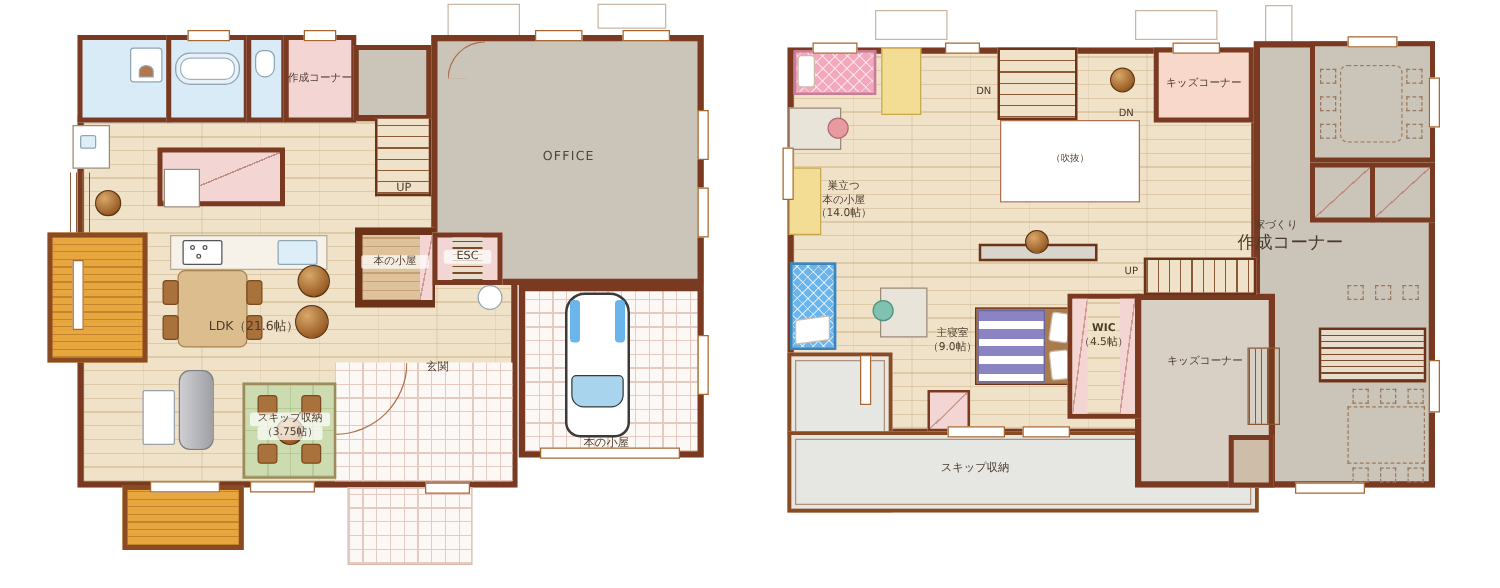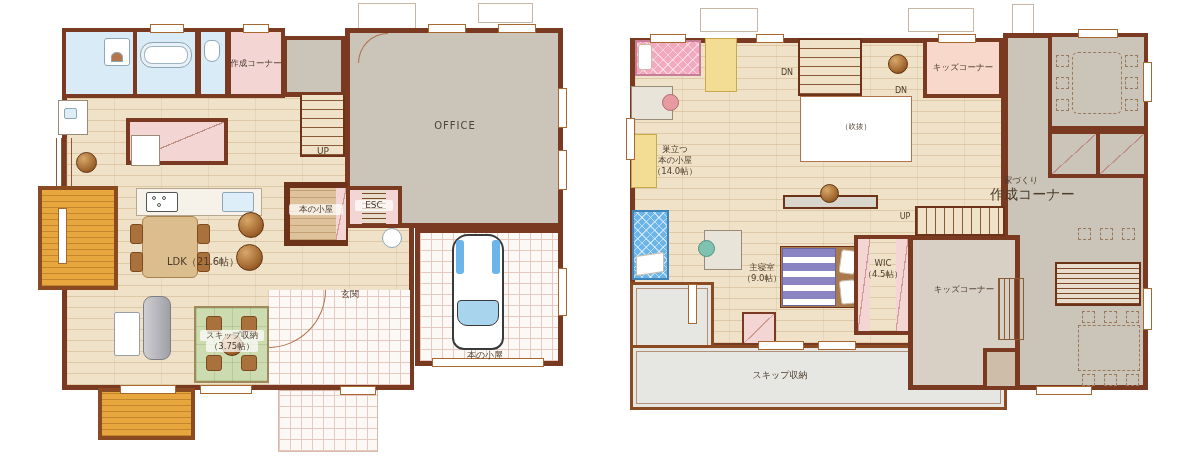--- a/index.html
+++ b/index.html
@@ -232,21 +232,21 @@
   <div class="abs" style="left:782px;top:248px;width:54px;height:58px;background:var(--bed-purple);
        background-image:repeating-linear-gradient(0deg, #fff 0 6px, var(--bed-purple) 6px 14px);border:1px solid #6a639c;"></div>
   <div class="abs" style="left:840px;top:250px;width:16px;height:24px;background:#fff;border:1px solid #cba;border-radius:3px;transform:rotate(8deg);"></div>
   <div class="abs" style="left:840px;top:280px;width:16px;height:24px;background:#fff;border:1px solid #cba;border-radius:3px;transform:rotate(-6deg);"></div>
   <div class="abs lbl" style="left:740px;top:262px;width:44px;font-size:8.5px;">主寝室</div>
   <div class="abs lbl" style="left:738px;top:273px;width:48px;font-size:8.5px;">（9.0帖）</div>
 
   <div class="abs wood w4" style="left:854px;top:235px;width:58px;height:100px;"></div>
   <div class="abs hatchP" style="left:858px;top:239px;width:12px;height:92px;"></div>
   <div class="abs hatchP" style="left:896px;top:239px;width:12px;height:92px;"></div>
-  <div class="abs lbl" style="left:866px;top:258px;width:34px;font-size:8.5px;">WIC</div>
+  <div class="abs lbl" style="left:866px;top:258px;width:34px;font-size:8.5px;font-weight:bold;">WIC</div>
   <div class="abs lbl" style="left:860px;top:269px;width:46px;font-size:8.5px;">（4.5帖）</div>
   <div class="abs hatchP" style="left:742px;top:312px;width:34px;height:33px;border:2px solid var(--wall);"></div>
 
   <div class="abs win" style="left:650px;top:34px;width:36px;height:9px;"></div>
   <div class="abs win" style="left:756px;top:34px;width:28px;height:9px;"></div>
   <div class="abs win" style="left:938px;top:34px;width:38px;height:9px;"></div>
   <div class="abs win" style="left:1078px;top:29px;width:40px;height:9px;"></div>
   <div class="abs win" style="left:626px;top:118px;width:9px;height:42px;"></div>
   <div class="abs win" style="left:1143px;top:62px;width:9px;height:40px;"></div>
   <div class="abs win" style="left:1143px;top:288px;width:9px;height:42px;"></div>

